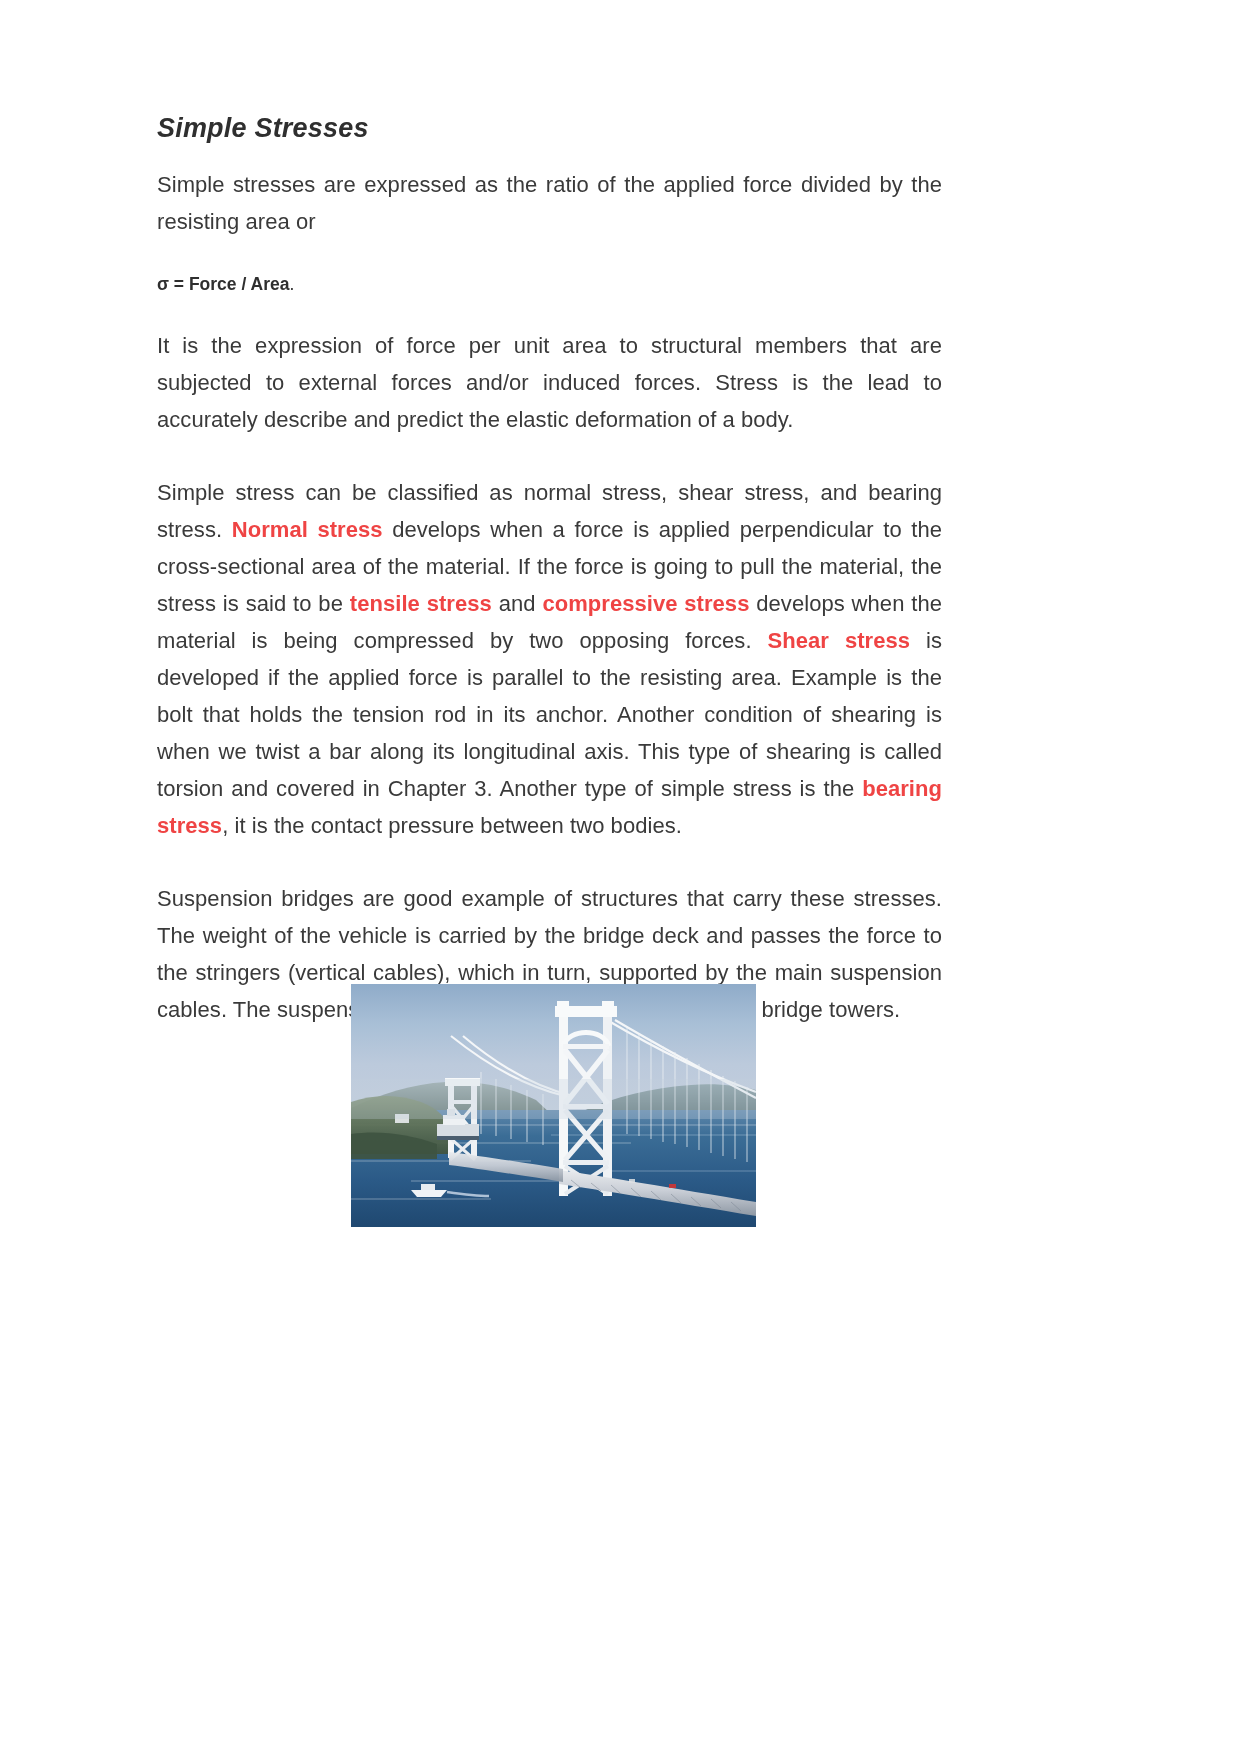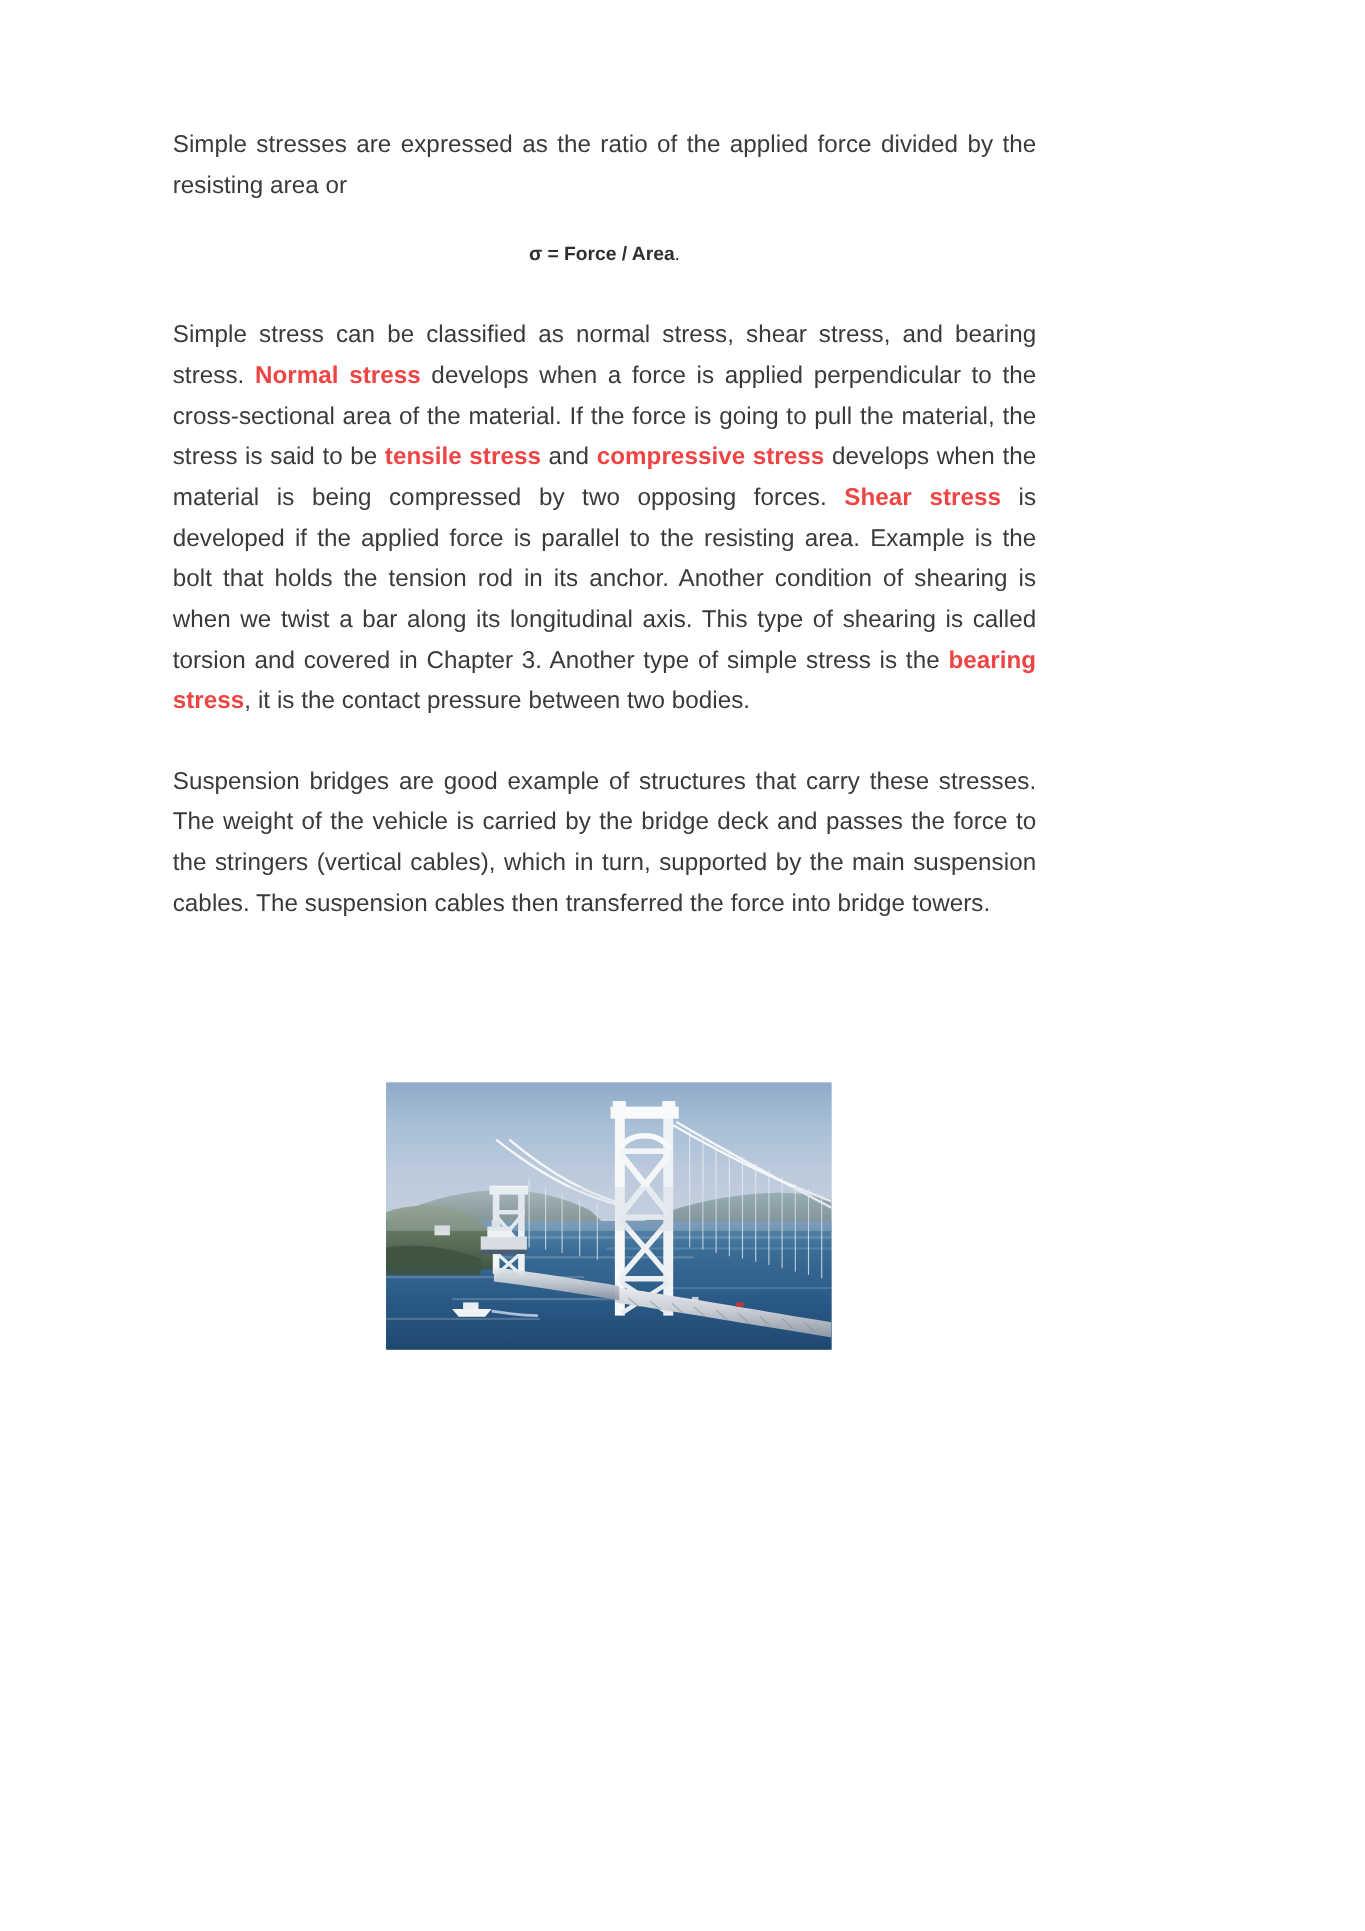--- a/index.html
+++ b/index.html
@@ -45,21 +45,21 @@
     text-justify: inter-word;
     letter-spacing: 0.05px;
   }
   p.body-text.gap-top {
     margin-top: 36px;
   }
   p.formula {
     font-size: 17.5px;
     line-height: 37px;
     color: #2f2f2f;
-    text-align: center;
+    text-align: left;
     margin: 26px 0 24px 0;
     font-weight: bold;
   }
   p.formula .period {
     font-weight: normal;
   }
   strong {
     font-weight: bold;
     color: #ef4444;
   }
@@ -95,27 +95,29 @@
     display: block;
   }
 </style>
 </head>
 <body>
 
 <div class="page">
 
   <div class="content">
 
+    <h1 class="doc-title">Simple Stresses</h1>
 
     <p class="body-text">Simple stresses are expressed as the ratio of the applied force divided by the resisting area or</p>
 
     <p class="formula">
       <span>σ = Force / Area</span><span class="period">.</span>
     </p>
 
+    <p class="body-text">It is the expression of force per unit area to structural members that are subjected to external forces and/or induced forces. Stress is the lead to accurately describe and predict the elastic deformation of a body.</p>
 
     <p class="body-text gap-top">
       <span>Simple stress can be classified as normal stress, shear stress, and bearing stress. </span><strong>Normal stress</strong><span> develops when a force is applied perpendicular to the cross-sectional area of the material. If the force is going to pull the material, the stress is said to be </span><strong>tensile stress</strong><span> and </span><strong>compressive stress</strong><span> develops when the material is being compressed by two opposing forces. </span><strong>Shear stress</strong><span> is developed if the applied force is parallel to the resisting area. Example is the bolt that holds the tension rod in its anchor. Another condition of shearing is when we twist a bar along its longitudinal axis. This type of shearing is called torsion and covered in Chapter 3. Another type of simple stress is the </span><strong>bearing stress</strong><span>, it is the contact pressure between two bodies.</span>
     </p>
 
     <p class="body-text gap-top">Suspension bridges are good example of structures that carry these stresses. The weight of the vehicle is carried by the bridge deck and passes the force to the stringers (vertical cables), which in turn, supported by the main suspension cables. The suspension cables then transferred the force into bridge towers.</p>
 
   </div>
 
   <div class="figure-wrap">

